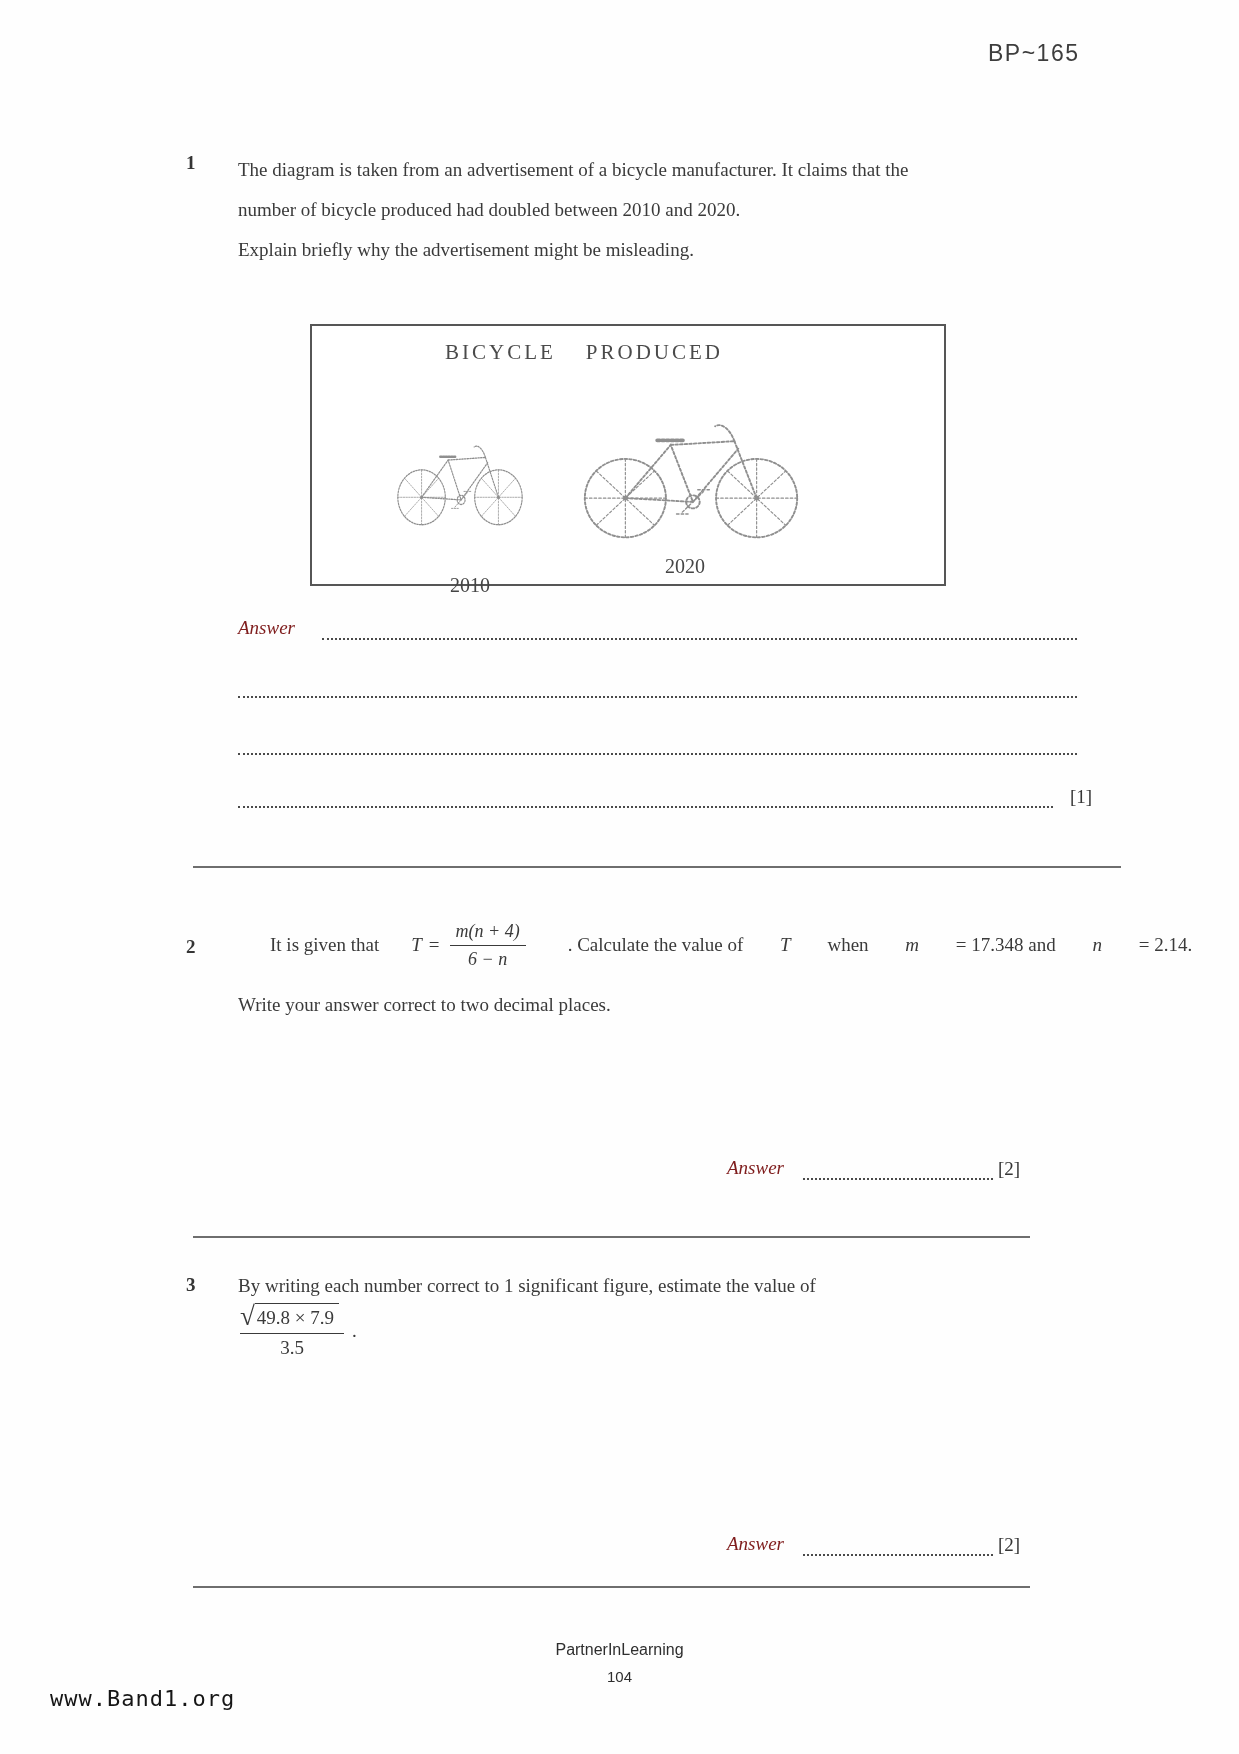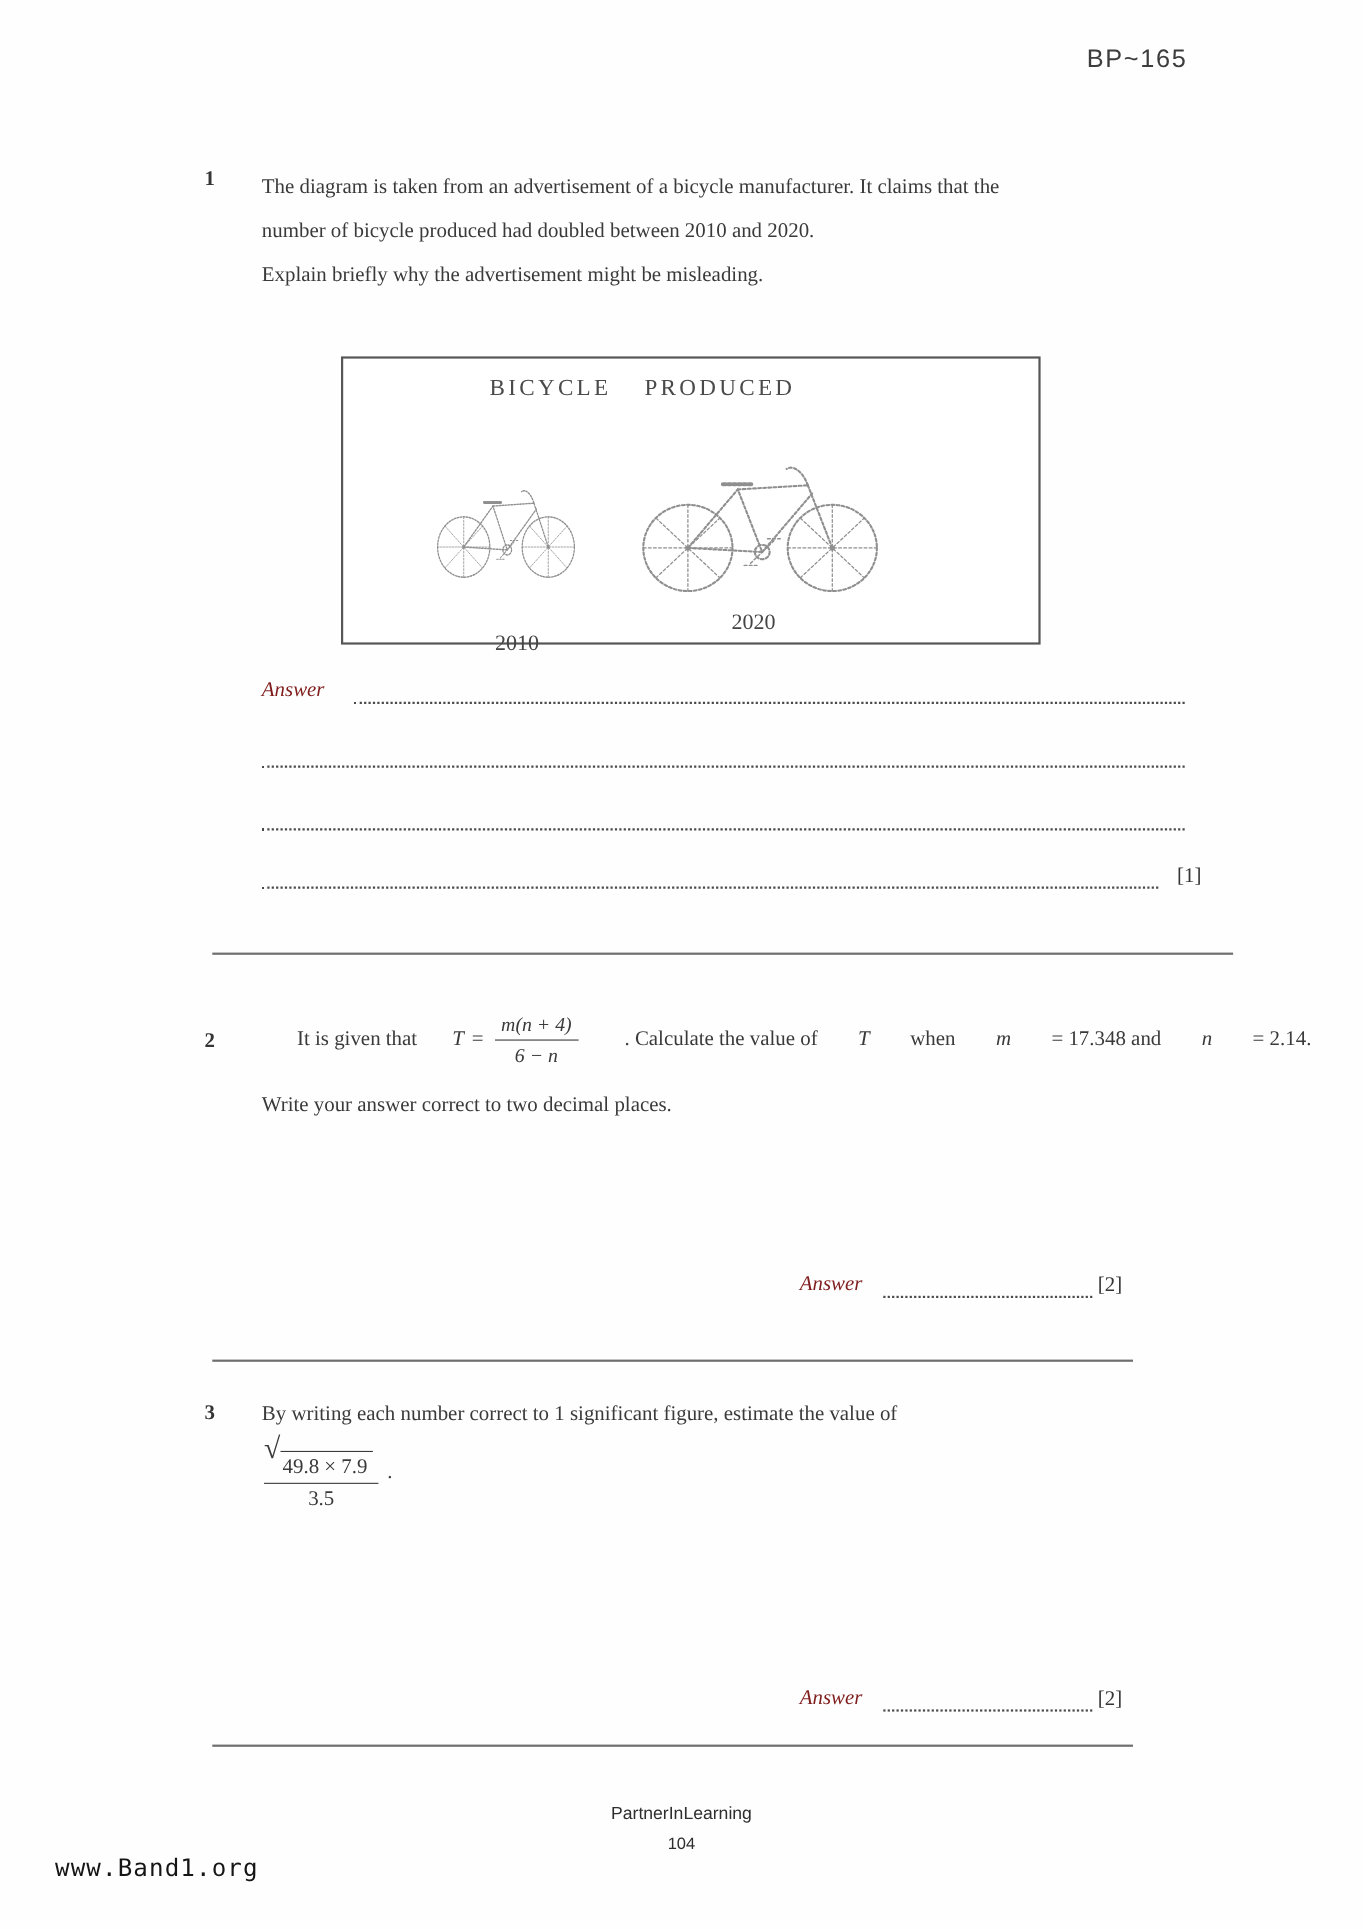--- a/index.html
+++ b/index.html
@@ -48,21 +48,21 @@
     margin:0 10px; font-size:18px; }
   .frac .num { padding:0 6px 3px 6px; border-bottom:1.7px solid #3a3a3a; }
   .frac .den { padding-top:3px;text-align:right; }
   .eqs { margin-left:10px; }
 
   
   .q3-frac-row { display:flex; align-items:center; }
   .bigfrac { display:inline-flex; flex-direction:column; align-items:center; font-size:19px; }
   .bigfrac .num { display:flex; align-items:flex-start; border-bottom:1.8px solid #3a3a3a; padding:0 5px 3px 0; }
   .radical { font-size:27px; line-height:27px; }
-  .radicand { border-top:1.7px solid #3a3a3a; padding:3px 5px 0 2px;margin-top:16px; }
+  .radicand { border-top:1.7px solid #3a3a3a; padding:3px 5px 0 2px; }
   .bigfrac .den { padding-top:3px; }
   .period { margin-left:8px; font-size:19px; }
 
   
   .footer-brand { left:0; right:0; top:1641px; text-align:center;
     font-family:"Liberation Sans", sans-serif; font-size:16px; color:#2e2e2e; }
   .footer-page { left:0; right:0; top:1668px; text-align:center;
     font-family:"Liberation Sans", sans-serif; font-size:15px; color:#2e2e2e; }
   .watermark { left:50px; top:1686px; font-family:"DejaVu Sans Mono", monospace;
     font-size:22px; letter-spacing:1px; color:#151515; }

